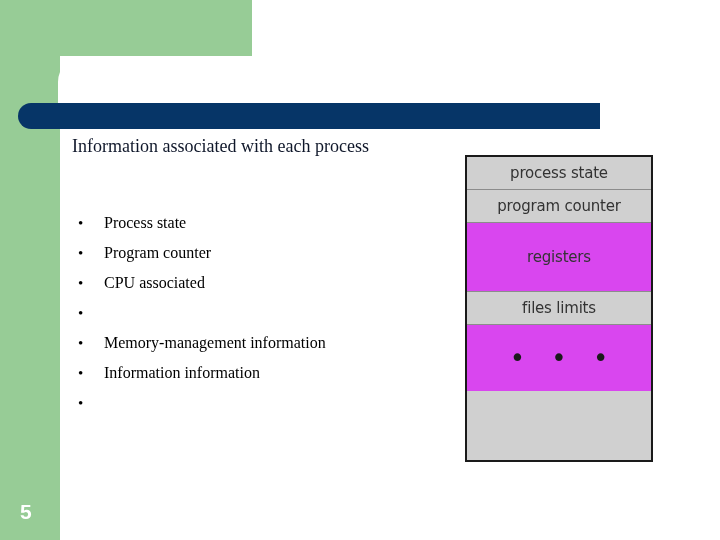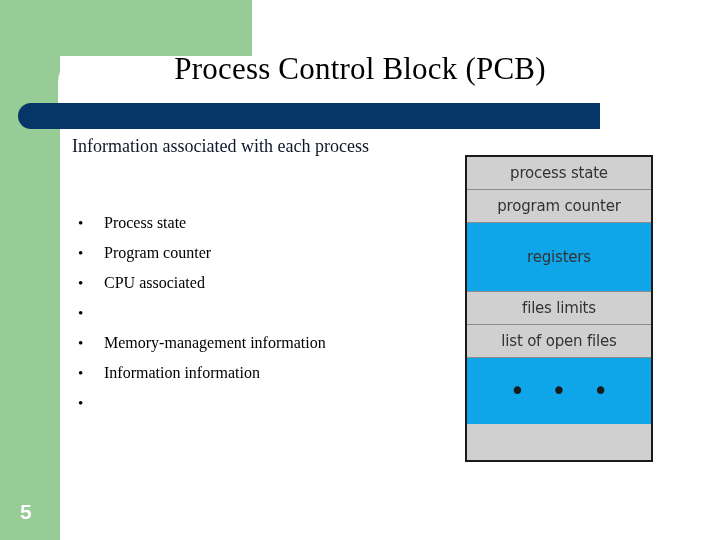--- a/index.html
+++ b/index.html
@@ -137,21 +137,21 @@
     border-bottom: 1px solid #8c8c8c;
     display: flex;
     align-items: center;
     justify-content: center;
     color: #333333;
     font-size: 15px;
     letter-spacing: -0.2px;
   }
   .pcb-row:last-child { border-bottom: none; }
   .pcb-row.gray { background: #d0d0d0; }
-  .pcb-row.blue { background: #0ea5e9; }
+  .pcb-row.blue { background: #d946ef; }
   .pcb-row.h-small { height: 33px; }
   .pcb-row.h-tall  { height: 69px; }
   .pcb-row.h-last  { height: 66px; }
   .pcb-row.dots {
     font-size: 26px;
     letter-spacing: 9px;
     padding-left: 9px;
     color: #1a1a1a;
     line-height: 0.4;
   }
@@ -159,21 +159,20 @@
 </head>
 <body>
 
 <div class="slide">
 
   <div class="green-block"></div>
   <div class="green-strip"></div>
   <div class="white-round"></div>
   <div class="title-bar"></div>
 
-  <div class="title">Process Control Block (PCB)</div>
 
   <div class="lead">Information associated with each process</div>
 
   <ul class="bullets">
     <li>
       <span class="dot">•</span>
       <span>Process state</span>
     </li>
     <li>
       <span class="dot">•</span>
@@ -205,23 +204,20 @@
     </div>
     <div class="pcb-row gray h-small">
       <span>program counter</span>
     </div>
     <div class="pcb-row blue h-tall">
       <span>registers</span>
     </div>
     <div class="pcb-row gray h-small">
       <span>files limits</span>
     </div>
-    <div class="pcb-row gray h-small">
-      <span>list of open files</span>
-    </div>
     <div class="pcb-row blue h-last dots">
       <span>• • •</span>
     </div>
   </div>
 
   <div class="slide-number">5</div>
 
 </div>
 
 </body></html>

